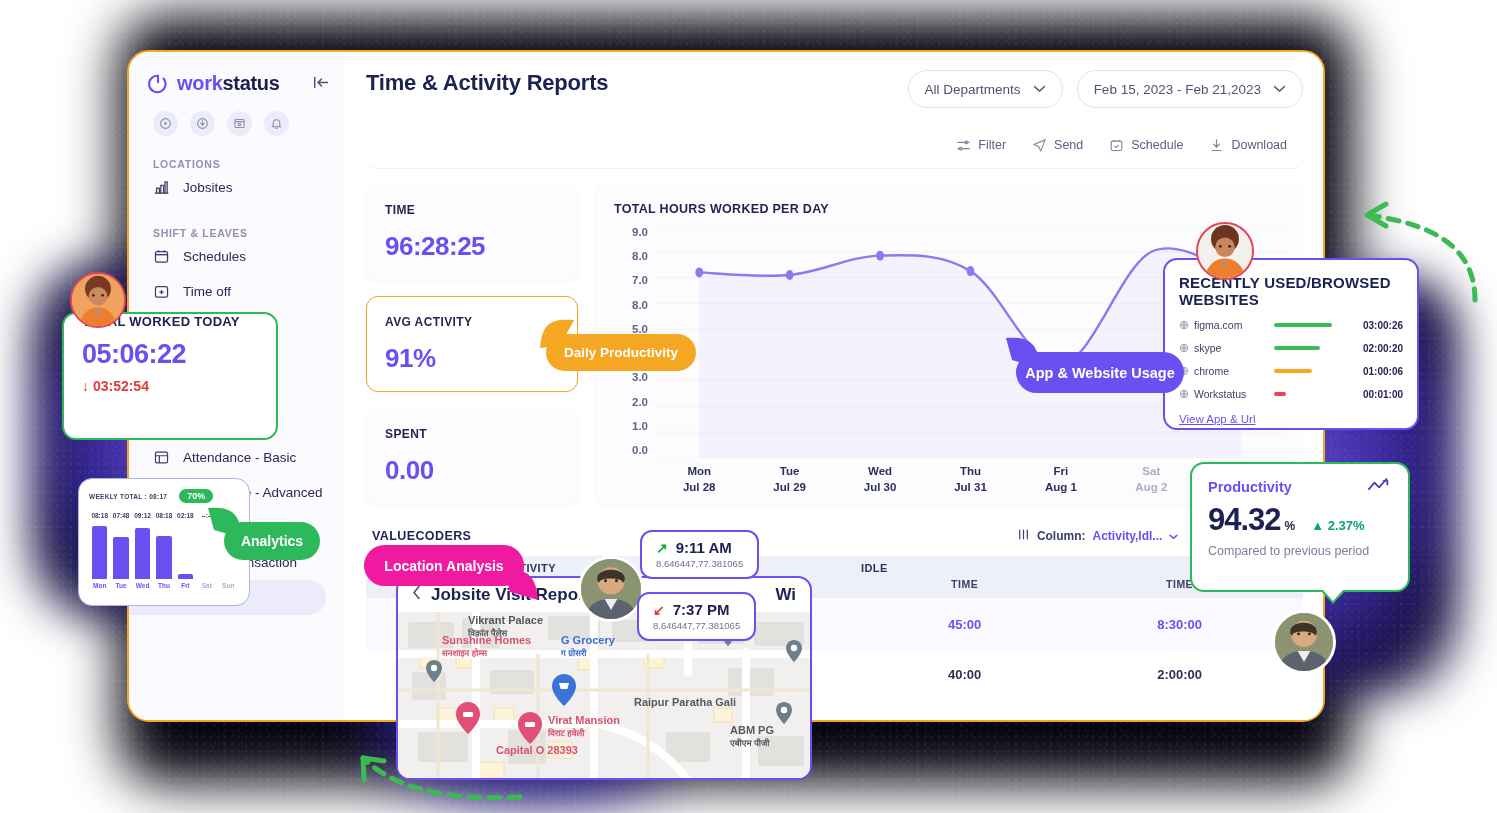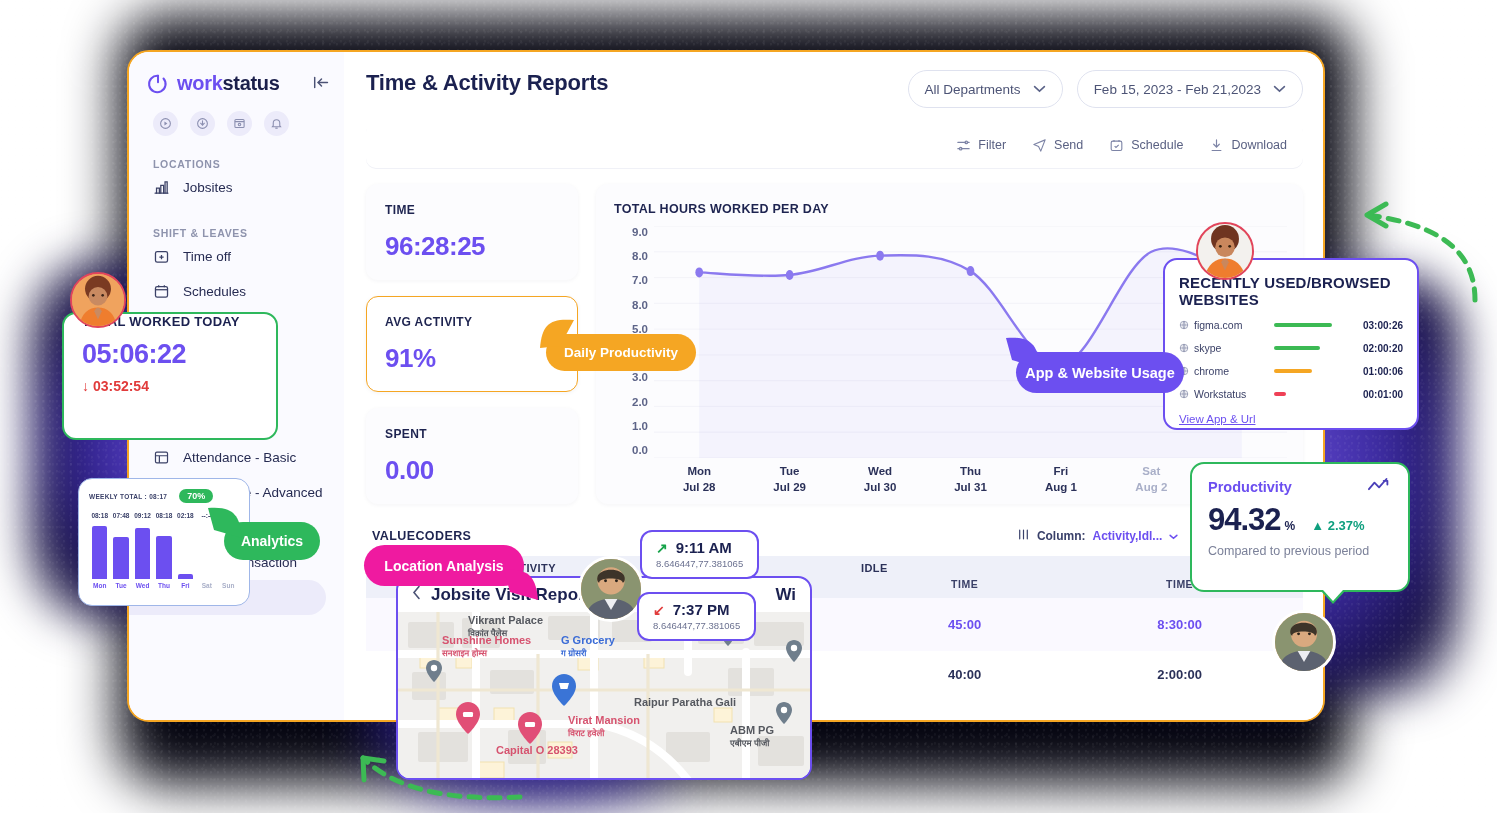--- a/index.html
+++ b/index.html
@@ -320,34 +320,34 @@
           </svg>
       </span>
       <span>Jobsites</span>
     </div>
 
     <div class="sec-label">SHIFT &amp; LEAVES</div>
     <div class="nav-item">
       <span class="nav-ico">
         <svg viewBox="0 0 24 24" fill="none" stroke="currentColor" stroke-width="1.8">
             <rect x="3.5" y="5" width="17" height="15" rx="2.5"></rect>
-            <path d="M12 10v6M9 13h6"></path>
-          </svg>
-      </span>
-      <span>Time off</span>
+            <path d="M3.5 9.5h17"></path>
+            <path d="M8 3v3M16 3v3"></path>
+          </svg>
+      </span>
+      <span>Schedules</span>
     </div>
     <div class="nav-item">
       <span class="nav-ico">
         <svg viewBox="0 0 24 24" fill="none" stroke="currentColor" stroke-width="1.8">
             <rect x="3.5" y="5" width="17" height="15" rx="2.5"></rect>
-            <path d="M3.5 9.5h17"></path>
-            <path d="M8 3v3M16 3v3"></path>
-          </svg>
-      </span>
-      <span>Schedules</span>
+            <path d="M12 10v6M9 13h6"></path>
+          </svg>
+      </span>
+      <span>Time off</span>
     </div>
 
     <div class="nav-item active" style="margin-top:26px;visibility:hidden;">
       <span class="nav-ico"></span>
         <span>&nbsp;</span>
     </div>
 
     <div class="nav-item">
       <span class="nav-ico">
         <svg viewBox="0 0 24 24" fill="none" stroke="currentColor" stroke-width="1.7">
@@ -870,21 +870,21 @@
       <svg viewBox="0 0 16 22">
           <path d="M8 0C3.6 0 0 3.6 0 8c0 6 8 14 8 14s8-8 8-14c0-4.4-3.6-8-8-8z" fill="#6f7e8c"></path>
           <circle cx="8" cy="8" r="3.2" fill="#fff"></circle>
         </svg>
     </span>
 
     <div id="map-labels">
         <div class="map-label gray" style="left: 70px; top: 2px;"><span>Vikrant Palace</span><small>विक्रांत पैलेस</small></div>
         <div class="map-label" style="left: 44px; top: 22px;"><span>Sunshine Homes</span><small>सनशाइन होम्स</small></div>
         <div class="map-label blue" style="left: 163px; top: 22px;"><span>G Grocery</span><small>ग ग्रोसरी</small></div>
-        <div class="map-label" style="left: 150px; top: 102px; margin-left: 20px;"><span>Virat Mansion</span><small>विराट हवेली</small></div>
+        <div class="map-label" style="left: 150px; top: 102px;"><span>Virat Mansion</span><small>विराट हवेली</small></div>
         <div class="map-label" style="left: 98px; top: 132px;"><span>Capital O 28393</span></div>
         <div class="map-label gray" style="left: 332px; top: 112px;"><span>ABM PG</span><small>एबीएम पीजी</small></div>
         <div class="map-label gray" style="left: 236px; top: 84px;"><span>Raipur Paratha Gali</span></div>
       </div>
   </div>
 </div>
 
 <div class="float avatar" id="avatar-man">
   <svg viewBox="0 0 66 66" width="100%" height="100%">
     <rect width="66" height="66" fill="#8a9470"></rect>

